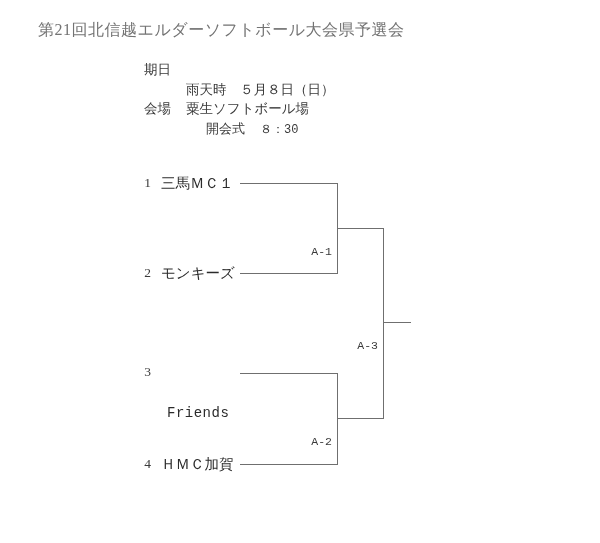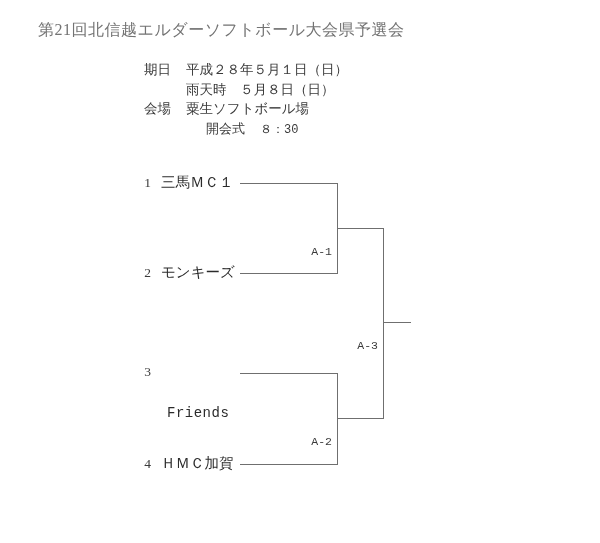--- a/index.html
+++ b/index.html
@@ -91,21 +91,20 @@
     text-align: right;
     font-size: 13.5px;
     color: #3a3a3a;
   }
   .seed-name {
     position: absolute;
     top: 0;
     font-size: 14.5px;
     color: #2b2b2b;
     white-space: nowrap;
-    font-family: Liberation Mono, monospace;
   }
   .seed-name.latin {
     font-family: "Liberation Mono", "DejaVu Sans Mono", monospace;
     font-size: 14px;
     letter-spacing: 0.5px;
   }
 
   .bline-h {
     position: absolute;
     height: 0;
@@ -129,21 +128,20 @@
   }
 </style>
 </head>
 <body>
 
 <div class="doc-title">第21回北信越エルダーソフトボール大会県予選会</div>
 
 <div class="info-block">
   <div class="info-row">
     <span class="info-label">期日</span>
-    <span class="info-value">平成２８年５月１日（日）</span>
   </div>
   <div class="info-row info-indent">
     <span class="info-value">雨天時　５月８日（日）</span>
   </div>
   <div class="info-row">
     <span class="info-label">会場</span>
     <span class="info-value">粟生ソフトボール場</span>
   </div>
   <div class="info-sub">
     <span class="sub-label">開会式</span><span class="mono-sm">８：30</span>

